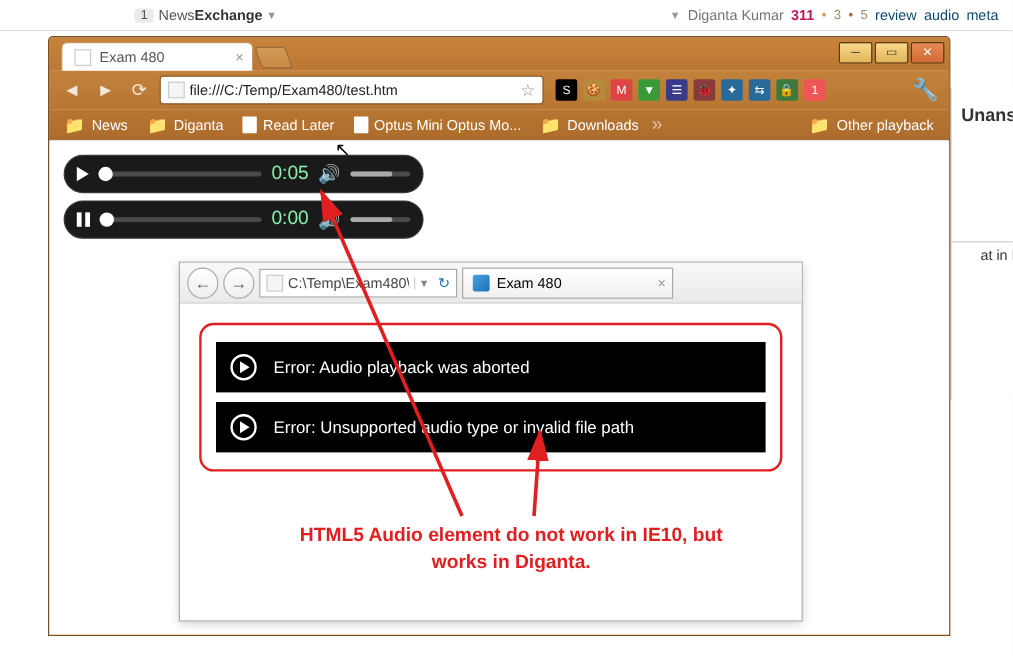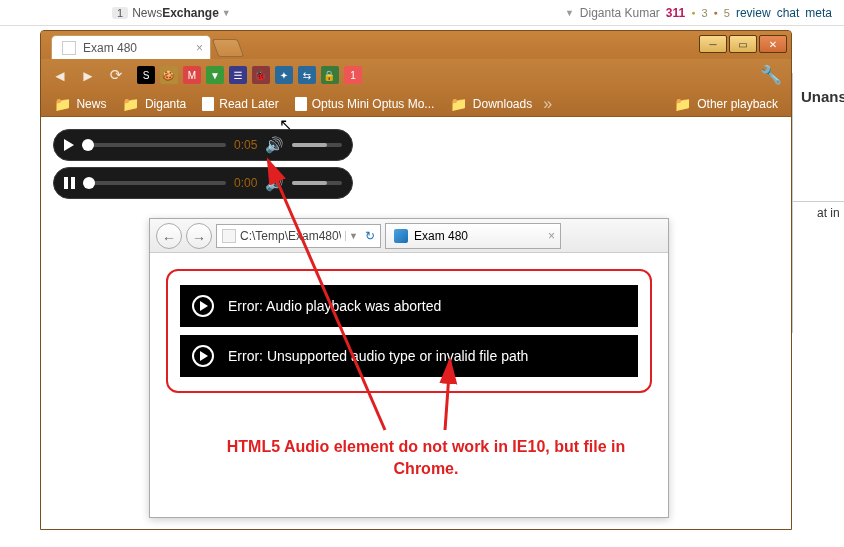--- a/index.html
+++ b/index.html
@@ -48,21 +48,21 @@
   .bm-sep { color:rgba(255,255,255,.6); padding:0 2px;}
   .bm.right { margin-left:auto;}
   .cursor { position:absolute; left:238px; top:84px; font-size:16px; color:#000; pointer-events:none; z-index:60;}
   .chrome-content { position:absolute; left:0; right:0; top:86px; bottom:0; background:#fff; padding:12px;}
   .audio { width:300px; height:32px; background:#1a1a1a; border-radius:16px; display:flex; align-items:center; padding:0 10px; gap:8px; margin-bottom:6px; border:1px solid #3a3a3a;}
   .audio .play { width:0; height:0; border-left:10px solid #fff; border-top:6px solid transparent; border-bottom:6px solid transparent; cursor:pointer;}
   .audio .pause { display:flex; gap:3px; cursor:pointer;}
   .audio .pause span { width:4px; height:12px; background:#fff;}
   .audio .track { flex:1; height:4px; background:#4a4a4a; border-radius:2px; position:relative;}
   .audio .knob { position:absolute; left:0; top:-4px; width:12px; height:12px; background:#fff; border-radius:50%;}
-  .audio .time { color:#a16207; font-size:12px; font-family:Arial;text-align:center;}
+  .audio .time { color:#86efac; font-size:16px; font-family:Arial;text-align:center;}
   .audio .speaker { color:#fff; font-size:15px; cursor:pointer;}
   .audio .vol { width:50px; height:4px; background:#4a4a4a; border-radius:2px; position:relative;}
   .audio .vol .fill { position:absolute; left:0; top:0; height:4px; background:#aaa; border-radius:2px; width:70%;}
   
   .ie { position:absolute; left:149px; top:218px; width:520px; height:300px; background:#fff; border:1px solid #aaa; box-shadow:0 2px 8px rgba(0,0,0,.2); z-index:20;}
   .ie-toolbar { height:34px; background:linear-gradient(#f8f8f8,#eaeaea); border-bottom:1px solid #ccc; display:flex; align-items:center; padding:0 6px; gap:4px;}
   .ie-nav { width:26px; height:26px; border:1px solid #aaa; border-radius:50%; display:flex; align-items:center; justify-content:center; color:#666; font-size:14px; cursor:pointer; background:linear-gradient(#fff,#eee);}
   .ie-addr { width:165px; height:24px; border:1px solid #aaa; background:#fff; display:flex; align-items:center; padding:0 5px; font-size:12px; gap:4px;}
   .ie-addr .file-icon { width:14px; height:14px; background:#f5f5f5; border:1px solid #ccc;}
   .ie-addr .txt { flex:1; overflow:hidden; white-space:nowrap; color:#444;}
@@ -92,21 +92,21 @@
   <span class="spacer"></span>
   <div class="top-right">
     <span style="color:#999; font-size:9px">▼</span>
     <span class="name">Diganta Kumar</span>
     <span class="rep">311</span>
     <span class="dot">●</span>
     <span class="badge-n">3</span>
     <span class="dot2">●</span>
     <span class="badge-n">5</span>
     <span class="link">review</span>
-    <span class="link">chat</span>
+    <span class="link">audio</span>
     <span class="link">meta</span>
   </div>
 </div>
 
 <div class="body-bg"></div>
 
 <div class="right-panel">
   <div class="unans">Unans</div>
   <div class="divider"></div>
   <div class="snip">at in IE1</div>
@@ -123,20 +123,25 @@
     <div class="win-btns">
       <div class="win-btn">─</div>
       <div class="win-btn">▭</div>
       <div class="win-btn close">✕</div>
     </div>
   </div>
   <div class="chrome-toolbar">
     <div class="nav-btn">◄</div>
     <div class="nav-btn">►</div>
     <div class="nav-btn">⟳</div>
+    <div class="addr">
+      <span class="file-icon"></span>
+      <span class="url">file:///C:/Temp/Exam480/test.htm</span>
+      <span class="star">☆</span>
+    </div>
     <div class="ext-icons">
       <div class="ei" style="background:#000">S</div>
       <div class="ei" style="background:#b58b3a">🍪</div>
       <div class="ei" style="background:#d44">M</div>
       <div class="ei" style="background:#3a9a3a">▼</div>
       <div class="ei" style="background:#3a3a8a">☰</div>
       <div class="ei" style="background:#8a3a3a">🐞</div>
       <div class="ei" style="background:#2a6a9a">✦</div>
       <div class="ei" style="background:#2a6a9a">⇆</div>
       <div class="ei" style="background:#3a7a3a">🔒</div>
@@ -234,13 +239,13 @@
 <svg class="overlay">
   <defs>
     <marker id="ah" markerWidth="10" markerHeight="10" refX="8" refY="3" orient="auto">
       <path d="M0,0 L9,3 L0,6 Z" fill="#e02020"></path>
     </marker>
   </defs>
   <line x1="385" y1="430" x2="268" y2="160" stroke="#e02020" stroke-width="3" marker-end="url(#ah)"></line>
   <line x1="445" y1="430" x2="450" y2="360" stroke="#e02020" stroke-width="3" marker-end="url(#ah)"></line>
 </svg>
 
-<div class="annotation-text">HTML5 Audio element do not work in IE10, but file in Chrome.</div>
+<div class="annotation-text">HTML5 Audio element do not work in IE10, but works in Diganta.</div>
 
 </body></html>

